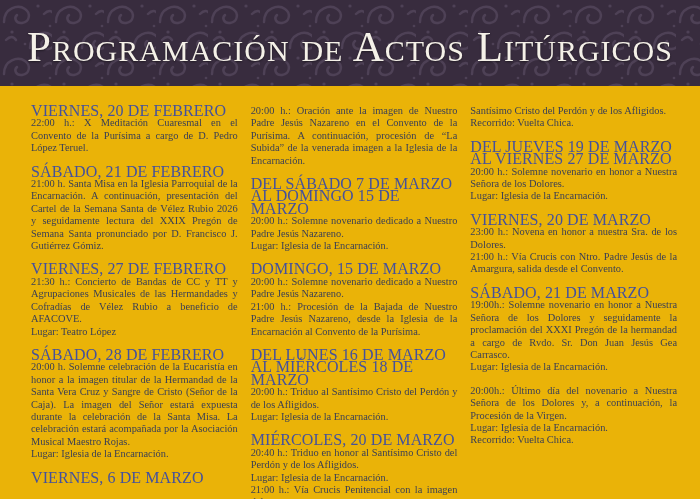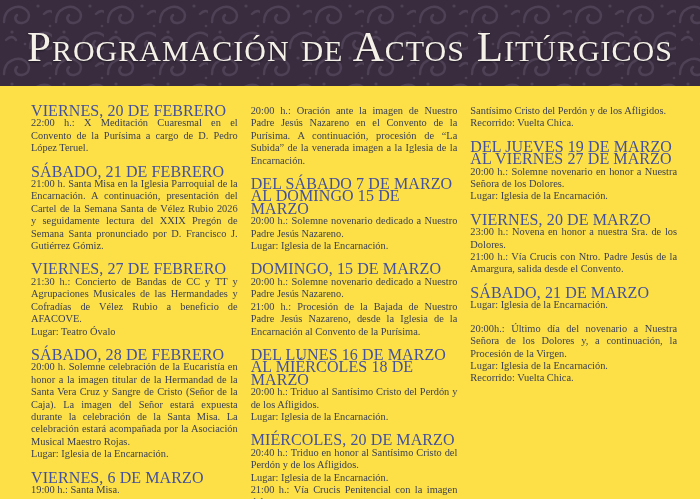--- a/index.html
+++ b/index.html
@@ -1,19 +1,19 @@
 <!DOCTYPE html>
 <html><head>
 <meta charset="utf-8">
 <style>
   html,body{margin:0;padding:0;}
   .page{
     position:relative;
     width:700px;height:499px;
-    background:#fde047;
+    background:#eab308;
     overflow:hidden;
     font-family:"Liberation Serif", serif;
   }
   .poster-header{
     position:relative;
     width:700px;height:86px;
     background:#382c3e;
     overflow:hidden;
   }
   .poster-header svg.damask{
@@ -89,30 +89,29 @@
           <div class="heading">VIERNES, 20 DE FEBRERO</div>
           <p class="para">22:00 h.: X Meditación Cuaresmal en el Convento de la Purísima a cargo de D. Pedro López Teruel.</p>
         </div>
         <div class="block">
           <div class="heading">SÁBADO, 21 DE FEBRERO</div>
           <p class="para">21:00 h. Santa Misa en la Iglesia Parroquial de la Encarnación. A continuación, presentación del Cartel de la Semana Santa de Vélez Rubio 2026 y seguidamente lectura del XXIX Pregón de Semana Santa pronunciado por D. Francisco J. Gutiérrez Gómiz.</p>
         </div>
         <div class="block">
           <div class="heading">VIERNES, 27 DE FEBRERO</div>
           <p class="para">21:30 h.: Concierto de Bandas de CC y TT y Agrupaciones Musicales de las Hermandades y Cofradías de Vélez Rubio a beneficio de AFACOVE.</p>
-          <p class="para">Lugar: Teatro Óvalo</p>
+          <p class="para">Lugar: Teatro López</p>
         </div>
         <div class="block">
           <div class="heading">SÁBADO, 28 DE FEBRERO</div>
           <p class="para">20:00 h. Solemne celebración de la Eucaristía en honor a la imagen titular de la Hermandad de la Santa Vera Cruz y Sangre de Cristo (Señor de la Caja). La imagen del Señor estará expuesta durante la celebración de la Santa Misa. La celebración estará acompañada por la Asociación Musical Maestro Rojas.</p>
           <p class="para">Lugar: Iglesia de la Encarnación.</p>
         </div>
         <div class="block">
           <div class="heading">VIERNES, 6 DE MARZO</div>
-          <p class="para">19:00 h.: Santa Misa.</p>
         </div>
       </div>
       <div class="col">
         <div class="block">
           <p class="para">20:00 h.: Oración ante la imagen de Nuestro Padre Jesús Nazareno en el Convento de la Purísima. A continuación, procesión de “La Subida” de la venerada imagen a la Iglesia de la Encarnación.</p>
         </div>
         <div class="block">
           <div class="heading">DEL SÁBADO 7 DE MARZO AL DOMINGO 15 DE MARZO</div>
           <p class="para">20:00 h.: Solemne novenario dedicado a Nuestro Padre Jesús Nazareno.</p>
           <p class="para">Lugar: Iglesia de la Encarnación.</p>
@@ -144,20 +143,21 @@
           <p class="para">20:00 h.: Solemne novenario en honor a Nuestra Señora de los Dolores.</p>
           <p class="para">Lugar: Iglesia de la Encarnación.</p>
         </div>
         <div class="block">
           <div class="heading">VIERNES, 20 DE MARZO</div>
           <p class="para">23:00 h.: Novena en honor a nuestra Sra. de los Dolores.</p>
           <p class="para">21:00 h.: Vía Crucis con Ntro. Padre Jesús de la Amargura, salida desde el Convento.</p>
         </div>
         <div class="block">
           <div class="heading">SÁBADO, 21 DE MARZO</div>
+          <p class="para">19:00h.: Solemne novenario en honor a Nuestra Señora de los Dolores y seguidamente la proclamación del XXXI Pregón de la hermandad a cargo de Rvdo. Sr. Don Juan Jesús Gea Carrasco.</p>
           <p class="para">Lugar: Iglesia de la Encarnación.</p>
         </div>
         <div class="block">
           <p class="para">20:00h.: Último día del novenario a Nuestra Señora de los Dolores y, a continuación, la Procesión de la Virgen.</p>
           <p class="para">Lugar: Iglesia de la Encarnación.</p>
           <p class="para">Recorrido: Vuelta Chica.</p>
         </div>
       </div>
     </div>
 

